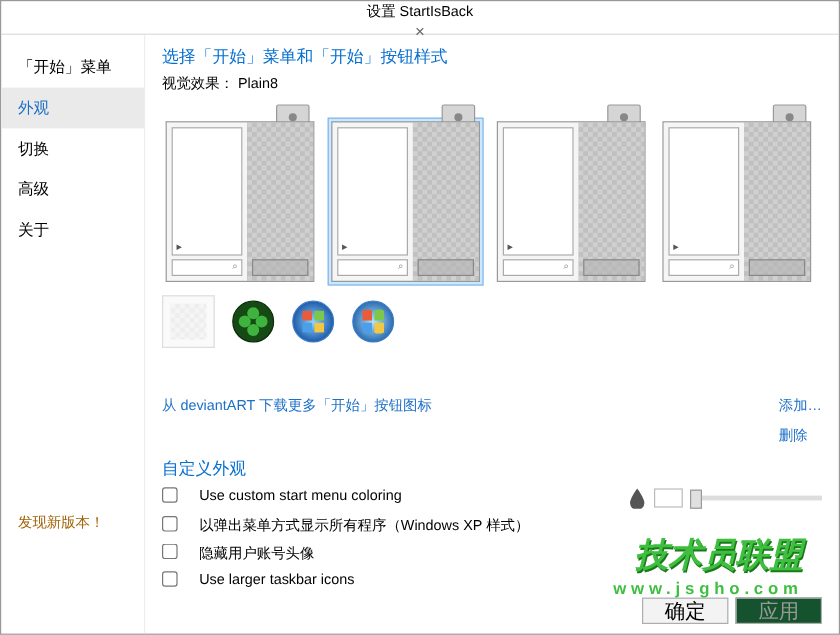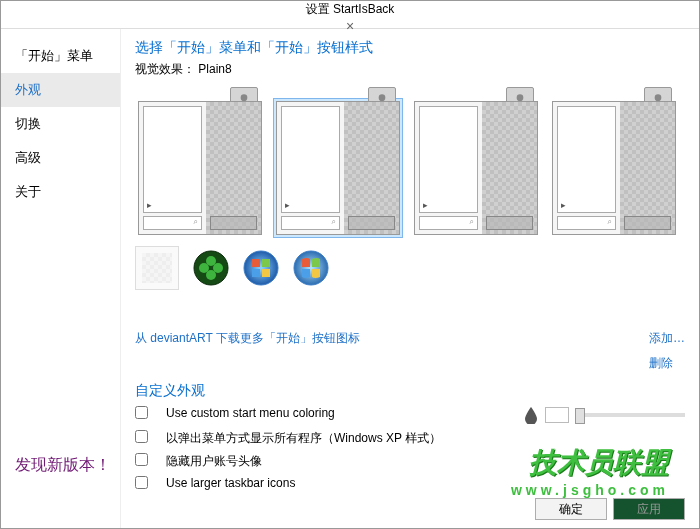--- a/index.html
+++ b/index.html
@@ -8,21 +8,21 @@
 .titlebar { height: 28px; display: flex; align-items: center; padding: 0 6px; border-bottom: 1px solid #ddd; font-size: 12px; flex-direction: column; }
 .titlebar .app-icon { width: 14px; height: 14px; background: linear-gradient(90deg,#444 50%,#aaa 50%); margin-right: 6px; }
 .titlebar .title { flex: 1; }
 .titlebar .close { width: 40px; height: 20px; text-align: center; color: #666; font-size: 14px; cursor: pointer; }
 
 .content-area { display: flex; height: calc(100% - 28px); }
 
 .sidebar { width: 120px; padding: 10px 0; border-right: 1px solid #eee; position: relative; }
 .sidebar-item { padding: 8px 14px; font-size: 13px; cursor: pointer; }
 .sidebar-item.active { background: #eaeaea; color: #1e70c7; }
-.new-version { position: absolute; bottom: 52px; left: 14px; font-size: 16px; color: #701a75; }
+.new-version { position: absolute; bottom: 84px; left: 14px; font-size: 12px; color: #a16207; }
 
 .main { flex: 1; padding: 10px 14px; overflow: hidden; position: relative; }
 
 .section-title { color: #066fd0; font-size: 14px; margin-bottom: 4px; }
 .subtitle-row { font-size: 12px; margin-bottom: 20px; }
 
 .theme-row { display: flex; gap: 8px; margin-bottom: 8px; }
 .theme-preview { width: 130px; height: 140px; border: 1px solid transparent; padding: 2px; cursor: pointer; position: relative; flex-shrink: 0; }
 .theme-preview.selected { background: #cce8ff; border-color: #7fb6ec; }
 .theme-inner { width: 100%; height: 100%; background: linear-gradient(90deg,#f5f5f5 55%, #b8b8b8 55%); border: 1px solid #999; position: relative; display: flex; }
@@ -49,21 +49,21 @@
 .custom-title { color: #066fd0; font-size: 14px; margin-bottom: 6px; }
 .option-row { display: flex; align-items: flex-start; font-size: 12px; margin-bottom: 6px; gap: 18px; }
 .option-row input[type=checkbox] { width: 13px; height: 13px; }
 .color-controls { margin-left: auto; display: flex; align-items: center; gap: 6px; }
 .color-drop { width: 16px; height: 18px; }
 .color-swatch { width: 24px; height: 16px; border: 1px solid #bbb; background: #fff; }
 .slider { width: 110px; height: 4px; background: #ddd; position: relative; }
 .slider::before { content: ''; position: absolute; left: 0; top: -5px; width: 8px; height: 14px; background: #e0e0e0; border: 1px solid #999; }
 
 .button-bar { position: absolute; bottom: 8px; right: 14px; display: flex; gap: 6px; }
-.btn { min-width: 72px; height: 22px; font-size: 12px; background: #f3f3f3; border: 1px solid #adadad; cursor: pointer; display: flex; align-items: center; justify-content: center; }
+.btn { min-width: 72px; height: 22px; font-size: 17px; background: #f3f3f3; border: 1px solid #adadad; cursor: pointer; display: flex; align-items: center; justify-content: center; }
 .btn.disabled { color: #999; background: #14532d; }
 
 .watermark { position: absolute; right: 30px; bottom: 30px; pointer-events: none; }
 .watermark-main { font-size: 28px; font-weight: bold; color: #3fbf3f; font-style: italic; text-shadow: 1px 1px 0 #1a7a1a; text-align: right; }
 .watermark-sub { font-size: 14px; color: #3fbf3f; font-weight: bold; text-align: center; letter-spacing: 4px; }
 </style>
 </head>
 <body>
 
 <div class="titlebar">

